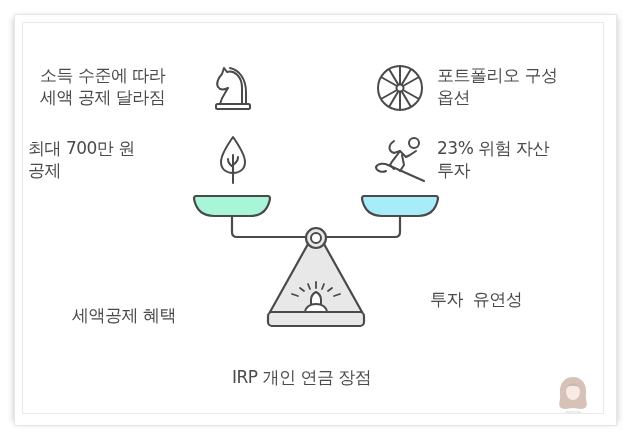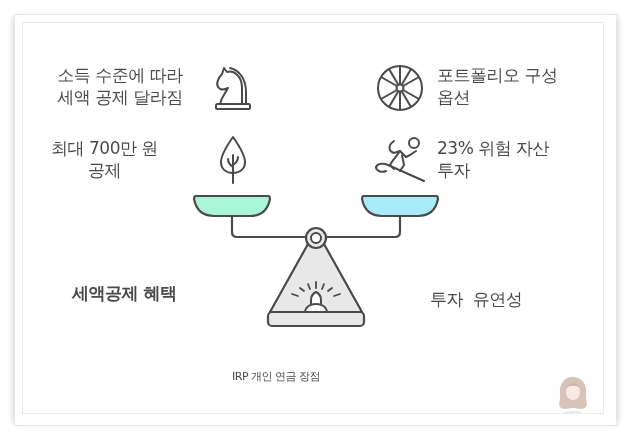--- a/index.html
+++ b/index.html
@@ -17,45 +17,45 @@
       background: #fff;
     }
     .inner-frame {
       position: absolute; left: 22px; top: 22px; width: 582px; height: 392px;
       border: 1px solid #e9e9e9; box-sizing: border-box; background: #fff;
     }
     .label {
       position: absolute; color: #4a4a4a; font-size: 17px; line-height: 22px;
       letter-spacing: -0.5px; white-space: pre-line;
     }
-    .right-align { text-align: center; }
+    .right-align { text-align: left; }
     .icon { position: absolute; }
     svg { display: block; }
   </style>
 </head>
 <body>
 
 <div class="stage">
   <div class="outer-frame"></div>
   <div class="inner-frame"></div>
 
   <div class="label right-align" style="left:40px; top:64px; width:160px;">소득 수준에 따라
 세액 공제 달라짐</div>
   <div class="label right-align" style="left:28px; top:137px; width:153px;">최대 700만 원
 공제</div>
 
   <div class="label" style="left:437px; top:64px; width:170px;">포트폴리오 구성
 옵션</div>
   <div class="label" style="left:437px; top:137px; width:170px;">23% 위험 자산
 투자</div>
 
-  <div class="label" style="left:72px; top:282px; width:160px;font-weight:bold;">세액공제 혜택</div>
+  <div class="label" style="left:72px; top:304px; width:160px;">세액공제 혜택</div>
   <div class="label" style="left:430px; top:290px; width:160px;font-family:Liberation Mono, monospace;">투자 유연성</div>
 
-  <div class="label" style="left:232px; top:366px; width:200px; font-size:11px;">IRP 개인 연금 장점</div>
+  <div class="label" style="left:232px; top:366px; width:200px; font-size:17px;">IRP 개인 연금 장점</div>
 
   <div class="icon" style="left:212px; top:62px;">
     <svg width="40" height="52" viewBox="0 0 40 52" fill="none" stroke="#4a4a4a" stroke-width="2" stroke-linejoin="round" stroke-linecap="round">
       <path d="M8 42 C10 34 14 30 16 26 C12 28 8 28 6 25 C4 22 6 16 10 12 L12 6 L15 10 C22 8 30 14 30 26 L30 42 Z"></path>
       <path d="M18 6 C28 8 34 18 34 30 L34 42"></path>
       <rect x="4" y="42" width="34" height="5" rx="1.5"></rect>
       <line x1="6" y1="47" x2="36" y2="47"></line>
     </svg>
   </div>
 

